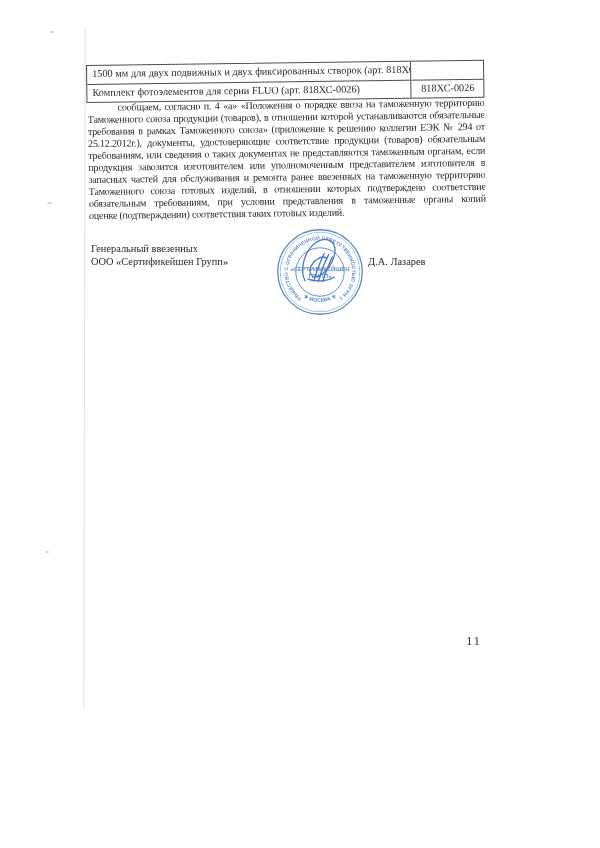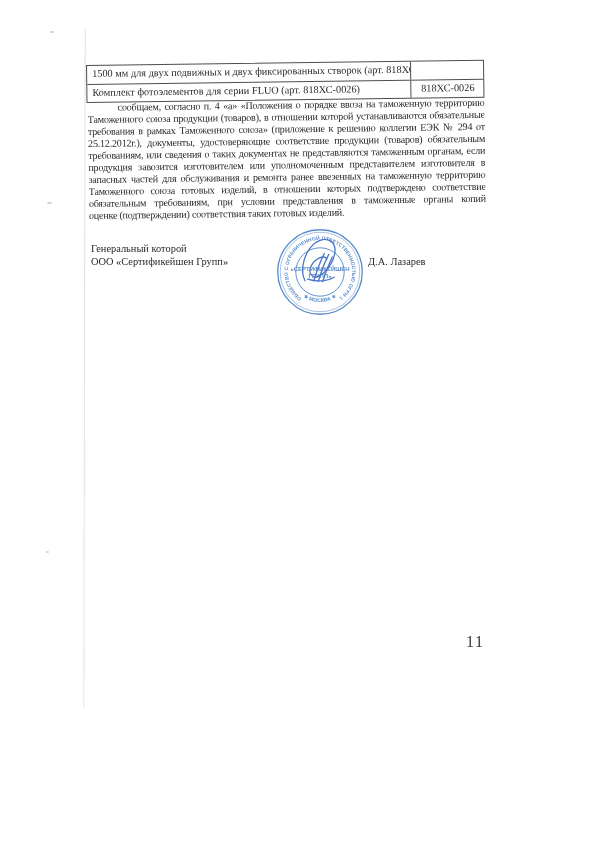--- a/index.html
+++ b/index.html
@@ -33,21 +33,21 @@
   .pline{
     height:12.05px;line-height:12px;font-size:10.1px;letter-spacing:-0.22px;
     text-align:justify;text-align-last:justify;overflow:hidden;
   }
   .pline.first{text-indent:30px;}
   .pline.last{text-align-last:left;}
   
   .sig-block{position:absolute;left:91px;top:242px;font-size:10.4px;line-height:13px;color:#2a2a2a;}
   .sig-name{position:absolute;left:368px;top:256px;font-size:10.4px;color:#2a2a2a;}
   .stamp{position:absolute;left:276px;top:228px;width:88px;height:88px;opacity:.92;}
-  .page-num{position:absolute;left:466px;top:633px;font-size:16px;letter-spacing:1.5px;color:#3a3a3a;}
+  .page-num{position:absolute;left:466px;top:633px;font-size:13px;letter-spacing:1.5px;color:#3a3a3a;}
 </style>
 </head>
 <body>
 
 <div class="page">
 
   <div class="paper-edge"></div>
   <div class="speck" style="left:50px;top:31px;width:4px;height:2px;"></div>
   <div class="speck" style="left:47px;top:202px;width:5px;height:2px;"></div>
   <div class="speck" style="left:46px;top:551px;width:3px;height:2px;"></div>
@@ -74,21 +74,21 @@
       <div class="pline">продукция завозится изготовителем или уполномоченным представителем изготовителя в качестве</div>
       <div class="pline">запасных частей для обслуживания и ремонта ранее ввезенных на таможенную территорию</div>
       <div class="pline">Таможенного союза готовых изделий, в отношении которых подтверждено соответствие</div>
       <div class="pline">обязательным требованиям, при условии представления в таможенные органы копий документов об</div>
       <div class="pline last">оценке (подтверждении) соответствия таких готовых изделий.</div>
     </div>
 
   </div>
 
   <div class="sig-block">
-    <div>Генеральный которой</div>
+    <div>Генеральный ввезенных</div>
     <div>ООО «Сертификейшен Групп»</div>
   </div>
 
   <svg class="stamp" viewBox="0 0 100 100">
     <g stroke="#4b82c6" fill="none">
       <circle cx="50" cy="50" r="48" stroke-width="1.5"></circle>
       <circle cx="50" cy="50" r="45.2" stroke-width="0.6"></circle>
       <circle cx="50" cy="50" r="27.5" stroke-width="1.1"></circle>
     </g>
     <defs>

